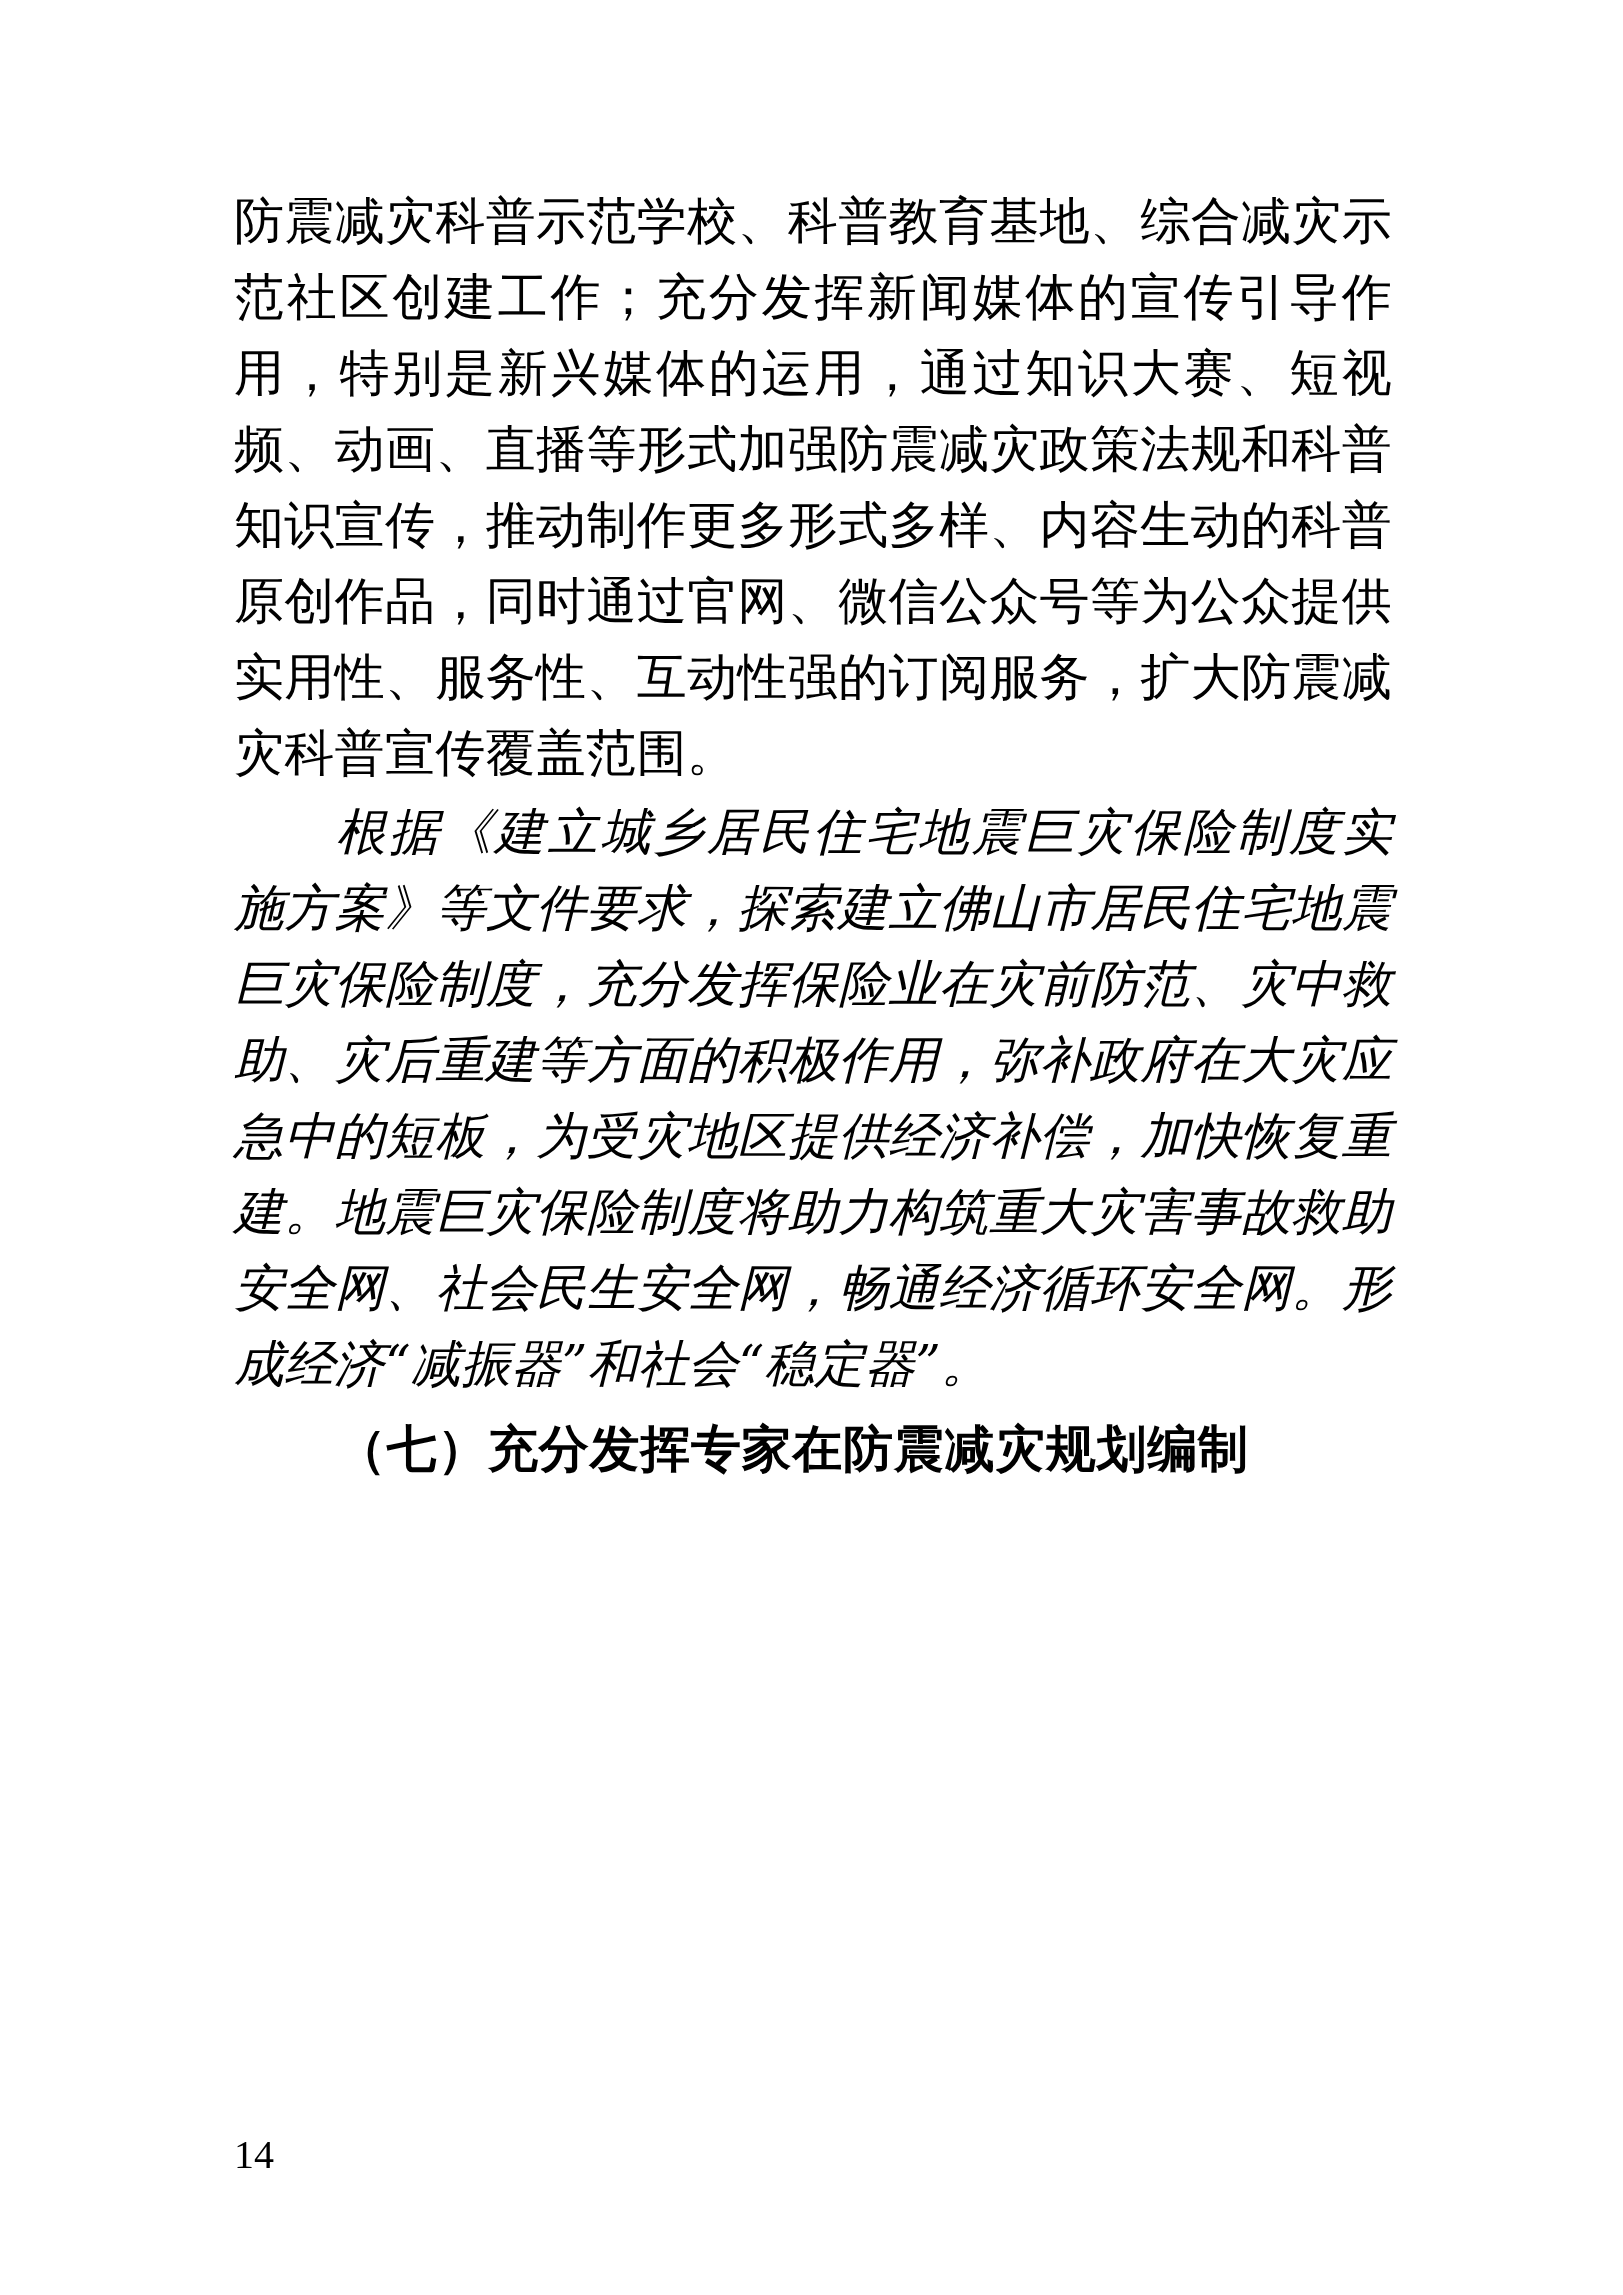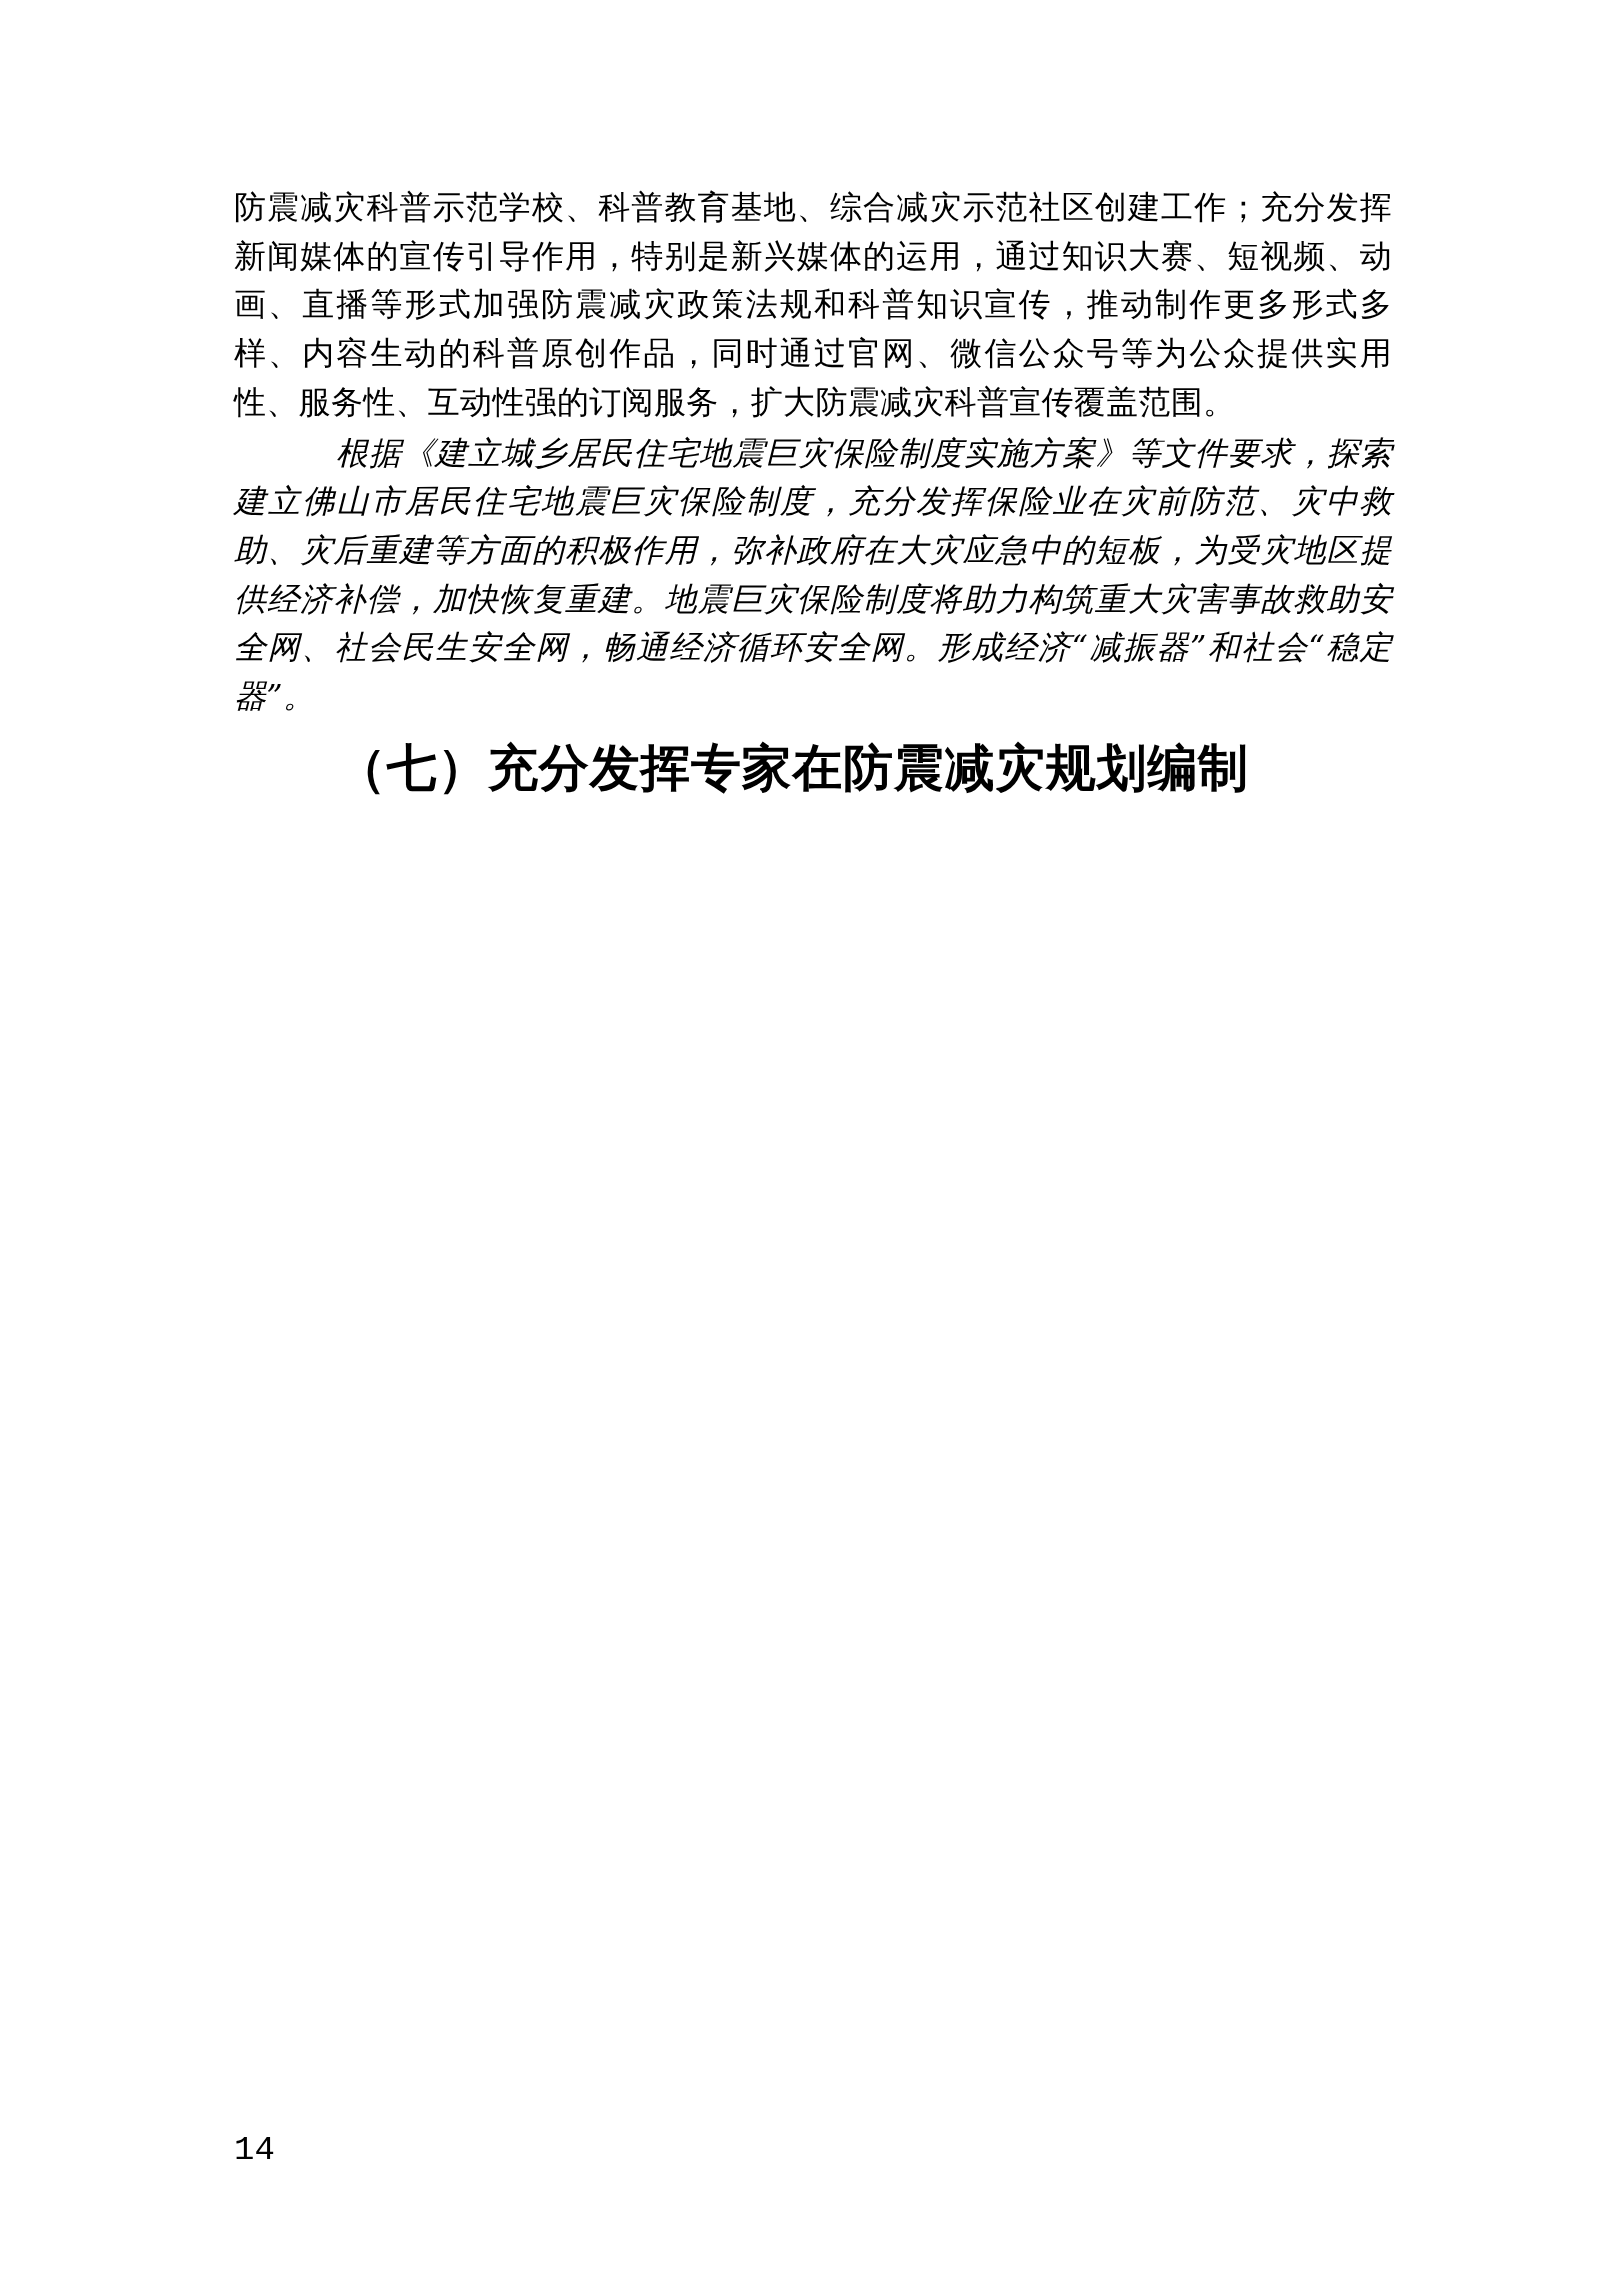--- a/index.html
+++ b/index.html
@@ -17,21 +17,21 @@
     color: #000000;
     overflow: hidden;
   }
   .content {
     position: absolute;
     left: 234px;
     top: 183px;
     width: 1158px;
   }
   .para {
-    font-size: 32px;
+    font-size: 50px;
     line-height: 1.52;
     letter-spacing: 0.3px;
     text-align: justify;
     text-justify: inter-character;
     margin: 0 0 2.6px 0;
     word-break: break-all;
   }
   .indent {
     text-indent: 102px;
     font-style: italic;
@@ -41,22 +41,22 @@
     line-height: 1.52;
     font-weight: bold;
     text-indent: 102px;
     letter-spacing: 0.7px;
     margin: 9.2px 0 1.3px 0;
   }
   .page-number {
     position: absolute;
     left: 234px;
     top: 2131px;
-    font-size: 34px;
-    font-family: Liberation Mono, monospace;
+    font-size: 40px;
+    font-family: Liberation Serif, serif;
     color: #000000;
   }
 </style>
 </head>
 <body>
 
 <div class="page">
 
   <div class="content">
 

